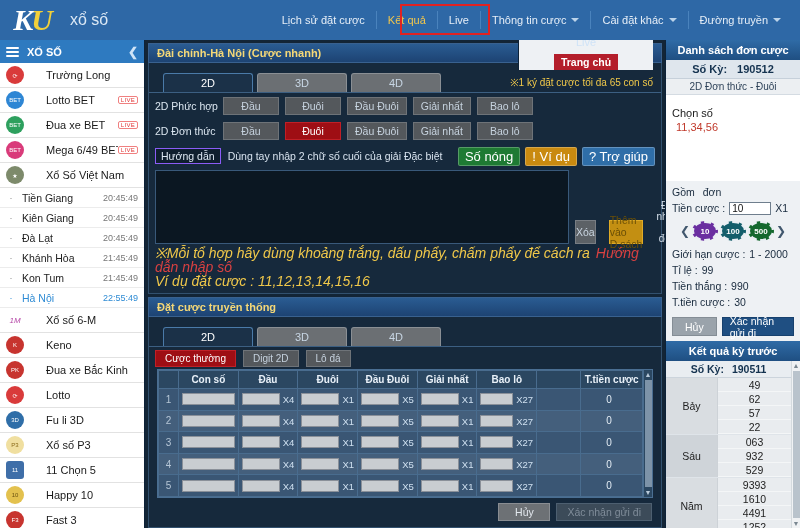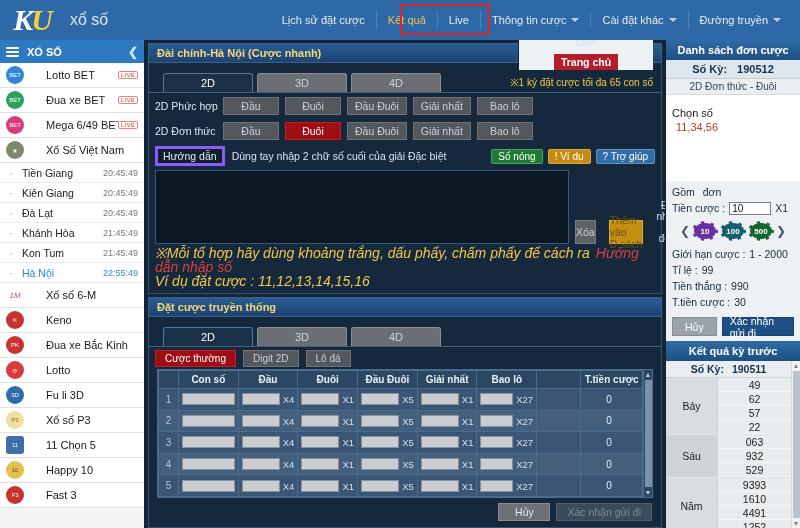--- a/index.html
+++ b/index.html
@@ -91,24 +91,24 @@
   .betrow { display:flex; align-items:center; height:25px; padding:2px 0 2px 6px; }
   .betrow-label { width:68px; color:#dbe6f0; font-size:10.5px; }
   .bet-btn {
     height:18px; min-width:56px; margin-right:6px; background:#54585c;
     border:1px solid #6e7378; color:#c6d2de; font-size:10.5px;
     display:flex; align-items:center; justify-content:center; padding:0 7px;
   }
   .bet-btn.sel { background:#9e0e14; border-color:#c02027; color:#fff; }
 
   .guide { display:flex; align-items:center; height:22px; padding:0 6px; margin-top:2px;}
-  .guide-tag { background:#0f1f2e; border:3px solid #8b5cf6; color:#dfe9f3; padding:1px 5px; font-size:10.5px;}
+  .guide-tag { background:#0f1f2e; border:1px solid #8b5cf6; color:#dfe9f3; padding:1px 5px; font-size:10.5px;}
   .guide-text { color:#d7e2ee; font-size:10.5px; margin-left:7px;}
   .guide-btns { margin-left:auto; display:flex; gap:5px;}
-  .gb { font-size:10px; padding:1px 6px; border-radius:2px; color:#fff; border:1px solid rgba(255,255,255,.25);}
+  .gb { font-size:13px; padding:1px 6px; border-radius:2px; color:#fff; border:1px solid rgba(255,255,255,.25);}
   .gb.green { background:#1e7a33; }
   .gb.orange { background:#c98a10; }
   .gb.blue { background:#2f6ea8; }
 
   .entry { display:flex; padding:3px 6px 0 6px; gap:6px; }
   .entry-field { flex:1; height:74px; background:#0b1722; border:1px solid #39597a;}
   .entry-side { width:80px; display:flex; gap:13px; align-items:flex-end;}
   .side-btn { height:24px; display:flex; align-items:center; justify-content:center;
               font-size:10.5px; color:#c9d5e1; background:#5c6166; border:1px solid #787d83;}
   .side-btn.gold { background:#c38f12; color:#6a4f06; border-color:#e0ab26;}
@@ -231,20 +231,24 @@
         <span class="burger">
             <i></i>
             <i></i>
             <i></i>
           </span>
         <span>XỔ SỐ</span>
         <span class="lt">❮</span>
       </div>
 
       <div class="sb-item">
+        <span class="ico" style="background:#d93b3b">⟳</span>
+        <span class="sb-label">Trường Long</span>
+      </div>
+      <div class="sb-item">
         <span class="ico" style="background:#2e86d4">BET</span>
         <span class="sb-label">Lotto BET</span>
         <span class="live-badge">LIVE</span>
       </div>
       <div class="sb-item">
         <span class="ico" style="background:#2ea05e">BET</span>
         <span class="sb-label">Đua xe BET</span>
         <span class="live-badge">LIVE</span>
       </div>
       <div class="sb-item">

